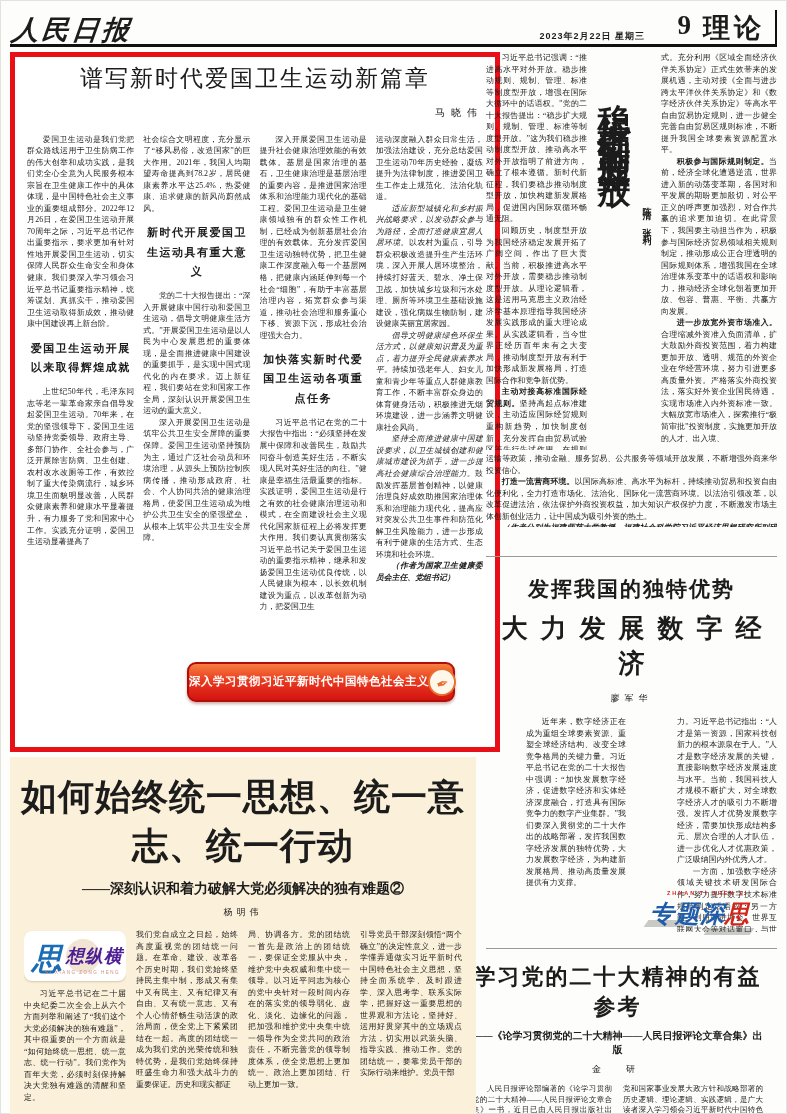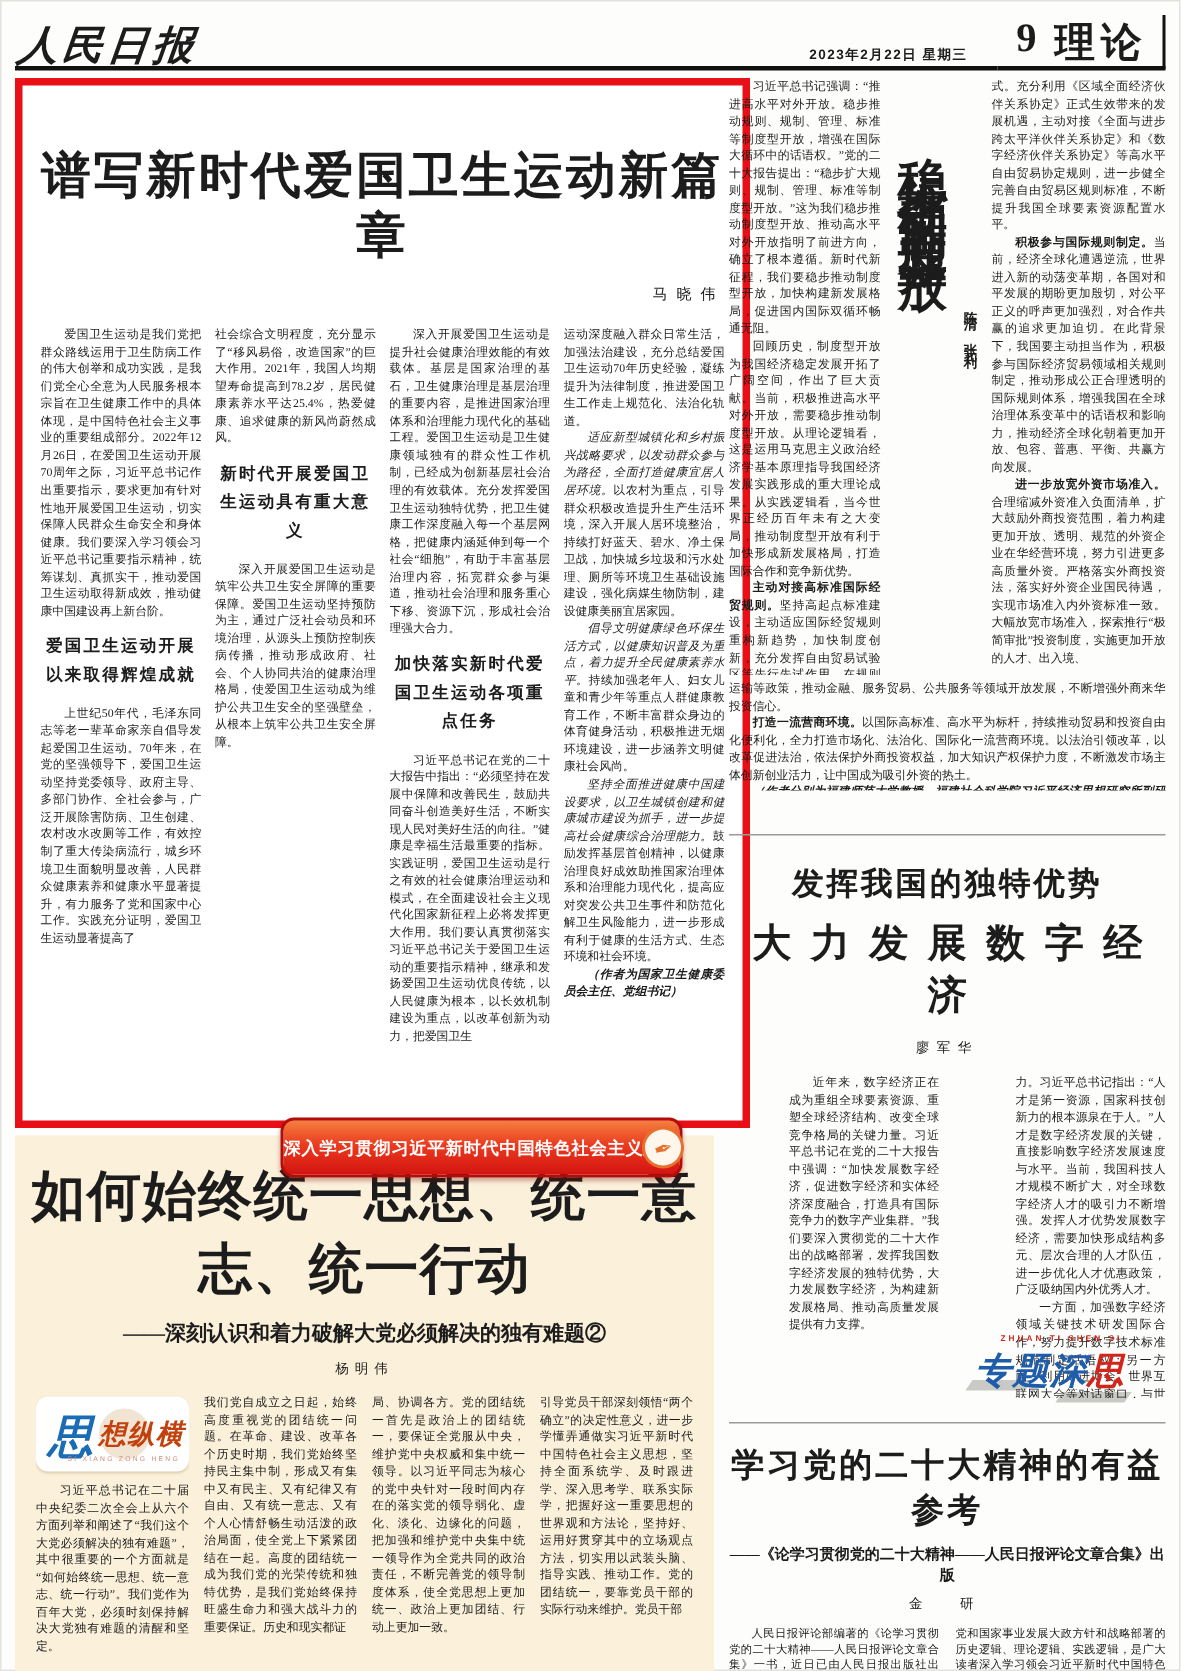--- a/index.html
+++ b/index.html
@@ -21,21 +21,21 @@
   .masthead{position:absolute;left:2px;top:4px;font-size:27px;font-weight:900;font-style:italic;letter-spacing:3px;transform:skewX(-6deg);}
   .dateline{position:absolute;right:132px;top:22px;font-size:9px;font-weight:bold;letter-spacing:1px;}
   .pageno{position:absolute;right:86px;top:2px;font-size:27px;font-weight:bold;}
   .sectionname{position:absolute;right:12px;top:2px;font-size:27px;font-weight:900;letter-spacing:4px;}
   .header-rule{position:absolute;left:0;top:36px;width:655px;height:2.5px;background:#111;}
   .header-rule2{position:absolute;left:655px;top:36px;width:112px;height:2.5px;background:#111;}
   .corner-bar{position:absolute;right:0;top:2px;width:2.5px;height:36px;background:#111;}
 
   
   #main-box{left:10px;top:52px;width:456px;height:690px;border:5px solid #e81016;background:#fff;padding:0 12px;box-sizing:content-box;}
-  #main-box .headline{margin-top:40px;text-align:center;font-size:33px;font-weight:700;letter-spacing:2px;line-height:1.2;}
+  #main-box .headline{margin-top:8px;text-align:center;font-size:23px;font-weight:400;letter-spacing:2px;line-height:1.2;}
   #main-box .byline{margin-top:13px;text-align:right;font-size:10px;letter-spacing:6px;}
   .cols4{position:relative;display:flex;gap:9px;margin-top:14px;height:570px;}
   .mcol{flex:1;font-size:7.9px;line-height:1.46;overflow:hidden;}
   .sub{font-family:"Liberation Sans","DejaVu Sans",sans-serif;font-weight:bold;font-size:11px;line-height:1.75;letter-spacing:1.5px;text-align:center;text-indent:0;margin:9px 2px;}
   .banner{position:absolute;left:160px;bottom:2px;width:268px;height:40px;border-radius:9px;
     background:linear-gradient(180deg,#f5803f 0%,#ea3b20 45%,#d31410 100%);
     border:2px solid #b30d0a;box-sizing:border-box;display:flex;align-items:center;justify-content:center;z-index:3;
     box-shadow:0 2px 3px rgba(120,20,10,.35);}
   .banner-text{color:#fff;font-weight:900;font-size:11.5px;letter-spacing:.5px;font-family:"Liberation Sans","DejaVu Sans",sans-serif;white-space:nowrap;}
   .pen{position:absolute;right:-3px;top:4px;width:28px;height:28px;border-radius:50%;background:#fff6ec;border:2px solid #e8702c;
@@ -65,38 +65,38 @@
   
   #zhuanti{position:absolute;right:6px;bottom:10px;width:132px;height:46px;}
   .zt-latin{position:absolute;top:0;left:28px;font-size:5.5px;letter-spacing:2px;color:#d0261b;font-weight:bold;font-family:"Liberation Sans","DejaVu Sans",sans-serif;}
   .zt-main{position:absolute;top:8px;left:11px;font-style:italic;font-weight:900;font-size:24px;letter-spacing:1px;white-space:nowrap;}
   .zt-blue{color:#1f5dab;}
   .zt-red{color:#d0261b;}
   .zt-slash{position:absolute;left:-4px;top:22px;width:40px;height:7px;background:#c9c9c5;transform:skewX(-35deg);z-index:-1;}
   .zt-slash2{position:absolute;right:-2px;top:30px;width:46px;height:7px;background:#c9c9c5;transform:skewX(-35deg);z-index:-1;}
 
   
-  #book{left:486px;top:952px;width:291px;height:162px;}
+  #book{left:472px;top:952px;width:291px;height:162px;}
   #book .headline{margin-top:10px;text-align:center;font-size:22px;font-weight:900;letter-spacing:2px;}
   #book .subtitle{margin-top:7px;text-align:center;font-size:10px;font-weight:bold;}
   #book .byline{margin-top:6px;text-align:center;font-size:9px;letter-spacing:8px;}
   #book .cols2{height:84px;margin-top:8px;}
   .bcol{flex:1;font-size:7.5px;line-height:1.42;overflow:hidden;}
 
   
   #sixiang{left:10px;top:757px;width:466px;height:357px;background:#fbf0da;}
   #sixiang .headline{padding-top:16px;text-align:center;font-size:36px;font-weight:700;letter-spacing:1px;}
   #sixiang .subtitle{margin-top:9px;text-align:center;font-size:14px;font-weight:bold;}
   #sixiang .byline{margin-top:8px;text-align:center;font-size:9px;letter-spacing:4px;}
   .cols4b{display:flex;gap:10px;margin:10px 14px 0;height:238px;}
   .scol{flex:1;font-size:7.9px;line-height:1.46;overflow:hidden;}
   .sx-logo{position:relative;width:100%;height:50px;background:#fff;border-radius:8px;margin:2px 0 7px;box-shadow:0 1px 2px rgba(150,120,60,.35);overflow:hidden;}
   .sx-seal{position:absolute;left:42px;top:8px;width:34px;height:34px;border-radius:50%;background:#f1e4d2;}
   .sx-si{position:absolute;left:8px;top:6px;font-size:30px;font-weight:900;color:#1a6cb5;font-style:italic;}
-  .sx-rest{position:absolute;left:42px;top:12px;font-size:18px;font-weight:900;font-style:italic;color:#c2410c;letter-spacing:1px;}
+  .sx-rest{position:absolute;left:42px;top:12px;font-size:18px;font-weight:900;font-style:italic;color:#4c1d95;letter-spacing:1px;}
   .sx-latin{position:absolute;right:6px;bottom:4px;font-size:4.5px;letter-spacing:1.5px;color:#cf8f84;font-family:"Liberation Sans","DejaVu Sans",sans-serif;}
 </style>
 </head>
 <body>
 
 <div id="header" class="abs">
   <div class="masthead">人民日报</div>
   <div class="dateline sans">2023年2月22日 星期三</div>
   <div class="pageno">9</div>
   <div class="sectionname">理论</div>
@@ -110,20 +110,21 @@
   <div class="byline">马晓伟</div>
   <div class="cols4">
     <div class="mcol">
       <p>爱国卫生运动是我们党把群众路线运用于卫生防病工作的伟大创举和成功实践，是我们党全心全意为人民服务根本宗旨在卫生健康工作中的具体体现，是中国特色社会主义事业的重要组成部分。2022年12月26日，在爱国卫生运动开展70周年之际，习近平总书记作出重要指示，要求更加有针对性地开展爱国卫生运动，切实保障人民群众生命安全和身体健康。我们要深入学习领会习近平总书记重要指示精神，统筹谋划、真抓实干，推动爱国卫生运动取得新成效，推动健康中国建设再上新台阶。</p>
       <div class="sub">爱国卫生运动开展以来取得辉煌成就</div>
       <p>上世纪50年代，毛泽东同志等老一辈革命家亲自倡导发起爱国卫生运动。70年来，在党的坚强领导下，爱国卫生运动坚持党委领导、政府主导、多部门协作、全社会参与，广泛开展除害防病、卫生创建、农村改水改厕等工作，有效控制了重大传染病流行，城乡环境卫生面貌明显改善，人民群众健康素养和健康水平显著提升，有力服务了党和国家中心工作。实践充分证明，爱国卫生运动显著提高了</p>
     </div>
     <div class="mcol">
       <p class="np">社会综合文明程度，充分显示了“移风易俗，改造国家”的巨大作用。2021年，我国人均期望寿命提高到78.2岁，居民健康素养水平达25.4%，热爱健康、追求健康的新风尚蔚然成风。</p>
       <div class="sub">新时代开展爱国卫生运动具有重大意义</div>
+      <p>党的二十大报告提出：“深入开展健康中国行动和爱国卫生运动，倡导文明健康生活方式。”开展爱国卫生运动是以人民为中心发展思想的重要体现，是全面推进健康中国建设的重要抓手，是实现中国式现代化的内在要求。迈上新征程，我们要站在党和国家工作全局，深刻认识开展爱国卫生运动的重大意义。</p>
       <p>深入开展爱国卫生运动是筑牢公共卫生安全屏障的重要保障。爱国卫生运动坚持预防为主，通过广泛社会动员和环境治理，从源头上预防控制疾病传播，推动形成政府、社会、个人协同共治的健康治理格局，使爱国卫生运动成为维护公共卫生安全的坚强壁垒，从根本上筑牢公共卫生安全屏障。</p>
     </div>
     <div class="mcol">
       <p>深入开展爱国卫生运动是提升社会健康治理效能的有效载体。基层是国家治理的基石，卫生健康治理是基层治理的重要内容，是推进国家治理体系和治理能力现代化的基础工程。爱国卫生运动是卫生健康领域独有的群众性工作机制，已经成为创新基层社会治理的有效载体。充分发挥爱国卫生运动独特优势，把卫生健康工作深度融入每一个基层网格，把健康内涵延伸到每一个社会“细胞”，有助于丰富基层治理内容，拓宽群众参与渠道，推动社会治理和服务重心下移、资源下沉，形成社会治理强大合力。</p>
       <div class="sub">加快落实新时代爱国卫生运动各项重点任务</div>
       <p>习近平总书记在党的二十大报告中指出：“必须坚持在发展中保障和改善民生，鼓励共同奋斗创造美好生活，不断实现人民对美好生活的向往。”健康是幸福生活最重要的指标。实践证明，爱国卫生运动是行之有效的社会健康治理运动和模式，在全面建设社会主义现代化国家新征程上必将发挥更大作用。我们要认真贯彻落实习近平总书记关于爱国卫生运动的重要指示精神，继承和发扬爱国卫生运动优良传统，以人民健康为根本，以长效机制建设为重点，以改革创新为动力，把爱国卫生</p>
     </div>
     <div class="mcol">
       <p class="np">运动深度融入群众日常生活，加强法治建设，充分总结爱国卫生运动70年历史经验，凝练提升为法律制度，推进爱国卫生工作走上规范化、法治化轨道。</p>
       <p><span class="kai">适应新型城镇化和乡村振兴战略要求，以发动群众参与为路径，全面打造健康宜居人居环境。</span><span>以农村为重点，引导群众积极改造提升生产生活环境，深入开展人居环境整治，持续打好蓝天、碧水、净土保卫战，加快城乡垃圾和污水处理、厕所等环境卫生基础设施建设，强化病媒生物防制，建设健康美丽宜居家园。</span></p>

